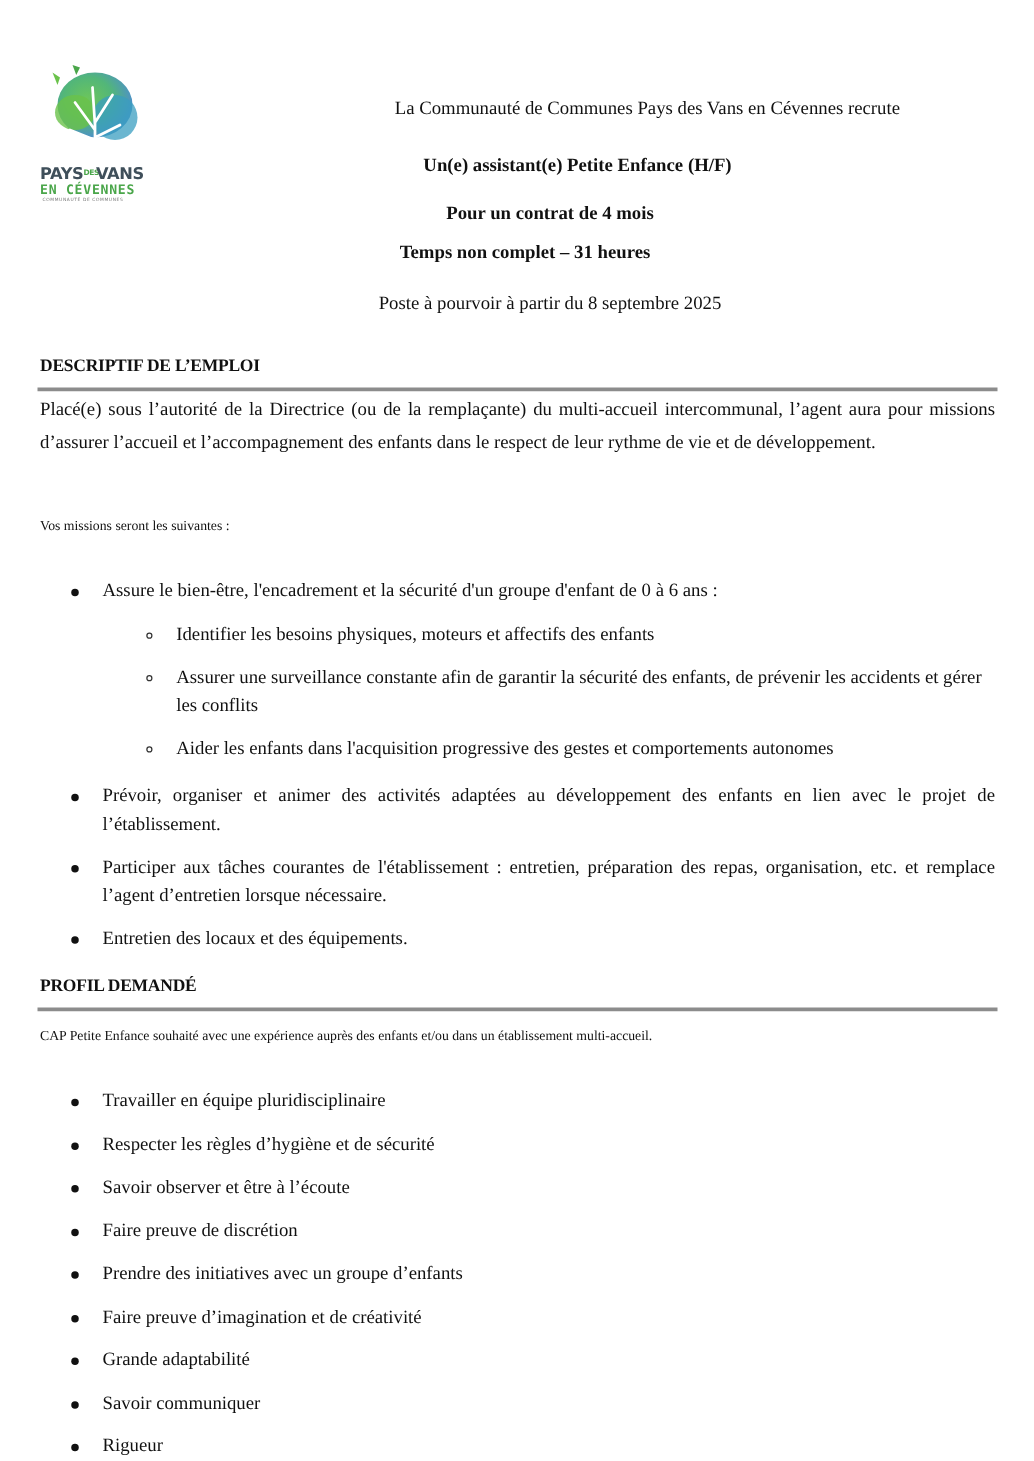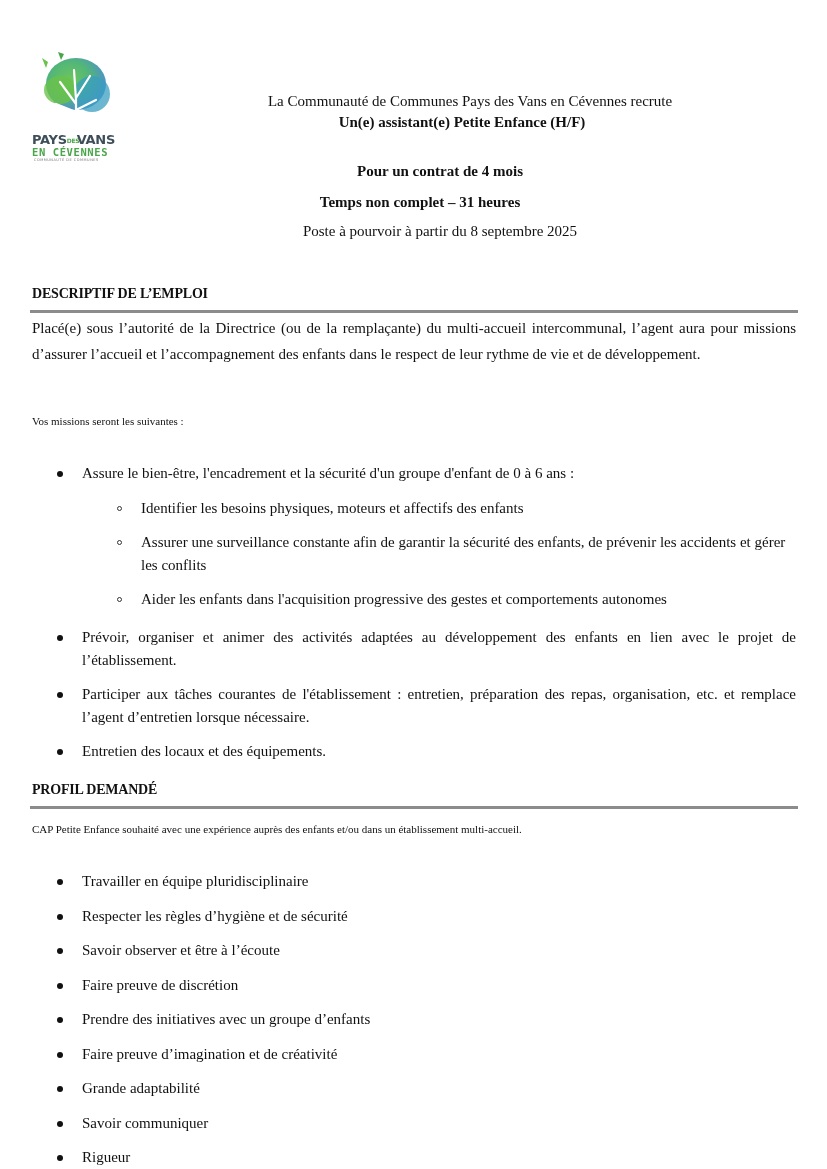--- a/index.html
+++ b/index.html
@@ -20,25 +20,25 @@
     position: absolute; left: 2px; top: 100px; width: 96px;
     font-family: "DejaVu Sans Mono", monospace; font-weight: bold;
     font-size: 10.5px; letter-spacing: 0.6px; color: #4aa64a; white-space: nowrap;
   }
   .logo-text-3 {
     position: absolute; left: 4px; top: 112px;
     font-family: "DejaVu Sans", sans-serif; font-size: 3.5px; letter-spacing: 0.5px; color: #777; white-space: nowrap;
   }
 
   .center-line { position: absolute; left: 0; width: 827px; text-align: center; font-size: 15px; line-height: 18px; }
-  .hdr-intro { top: 92px; left: 200px; width: 500px; text-align: center; padding-left: 20px; }
-  .hdr-title { top: 113px; left: 262px; width: 400px; font-weight: bold; text-align: center; }
+  .hdr-intro { top: 78px; left: 200px; width: 500px; text-align: right; padding-left: 20px; }
+  .hdr-title { top: 124px; left: 262px; width: 400px; font-weight: bold; text-align: center; }
   .hdr-contract { top: 162px; left: 240px; width: 400px; font-weight: bold; }
   .hdr-time { top: 193px; left: 220px; width: 400px; font-weight: bold; }
-  .hdr-date { top: 222px; left: 240px; width: 400px; }
+  .hdr-date { top: 234px; left: 240px; width: 400px; }
 
   .section-title {
     position: absolute; left: 32px; font-size: 14px; font-weight: bold; letter-spacing: -0.2px;
   }
   .section-rule { position: absolute; left: 30px; width: 768px; height: 3px; background: #8c8c8c; }
 
   .para {
     position: absolute; left: 32px; width: 764px; font-size: 15px; line-height: 26px; text-align: justify;
   }
   .para-plain { position: absolute; left: 32px; font-size: 11px; line-height: 20px; }

